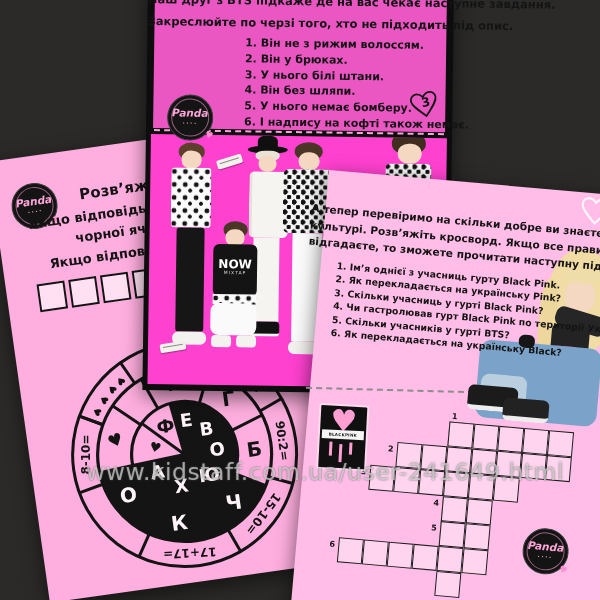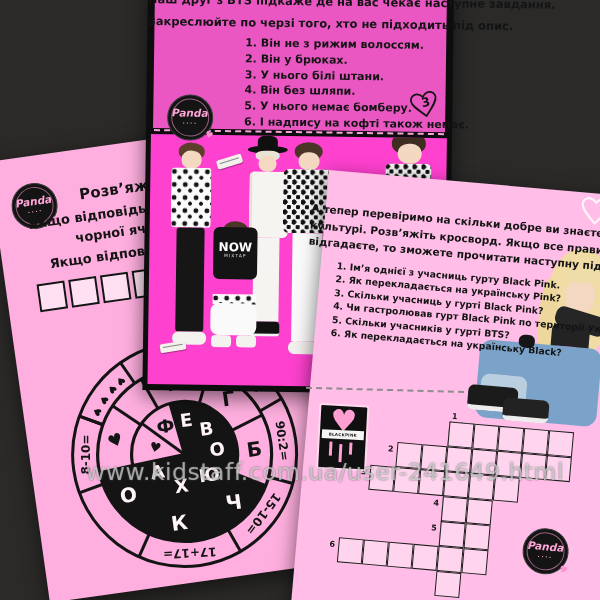--- a/index.html
+++ b/index.html
@@ -192,21 +192,21 @@
         <div class="abs" style="left:8px;top:0;width:26px;height:17px;background:#5d3f2c;border-radius:50% 50% 40% 40%;"></div>
         <div class="abs skin" style="left:11px;top:8px;width:20px;height:18px;"></div>
         <div class="abs floral" style="left:1px;top:25px;width:40px;height:60px;border-radius:4px;"></div>
         <div class="abs" style="left:7px;top:85px;width:28px;height:104px;background:#161616;border-radius:3px;"></div>
         <div class="abs" style="left:4px;top:189px;width:34px;height:13px;background:#f4f2ef;border-radius:6px;"></div>
       </div>
 
       <div class="abs" style="left:62px;top:86px;width:48px;height:134px;z-index:2;">
         <div class="abs" style="left:12px;top:0;width:24px;height:16px;background:#4a3526;border-radius:50% 50% 40% 40%;"></div>
         <div class="abs skin" style="left:14px;top:8px;width:19px;height:17px;"></div>
-        <div class="abs" style="left:2px;top:6px;width:44px;height:52px;background:#141414;border-radius:6px;">
+        <div class="abs" style="left:2px;top:23px;width:44px;height:52px;background:#141414;border-radius:6px;">
           <div style="text-align:center;margin-top:14px;font-size:12px;font-weight:bold;color:#fff;line-height:12px;">NOW</div>
           <div style="text-align:center;font-size:4.5px;letter-spacing:1px;color:#ddd;">MIXTAP</div>
         </div>
         <div class="abs floral" style="left:2px;top:73px;width:44px;height:10px;"></div>
         <div class="abs" style="left:0;top:82px;width:46px;height:32px;background:#fafafa;border-radius:8px;"></div>
         <div class="abs" style="left:1px;top:114px;width:20px;height:12px;background:#f4f2ef;border-radius:4px;"></div>
         <div class="abs" style="left:26px;top:114px;width:20px;height:12px;background:#f4f2ef;border-radius:4px;"></div>
       </div>
 
       <div class="abs" style="left:95px;top:0;width:44px;height:202px;">

